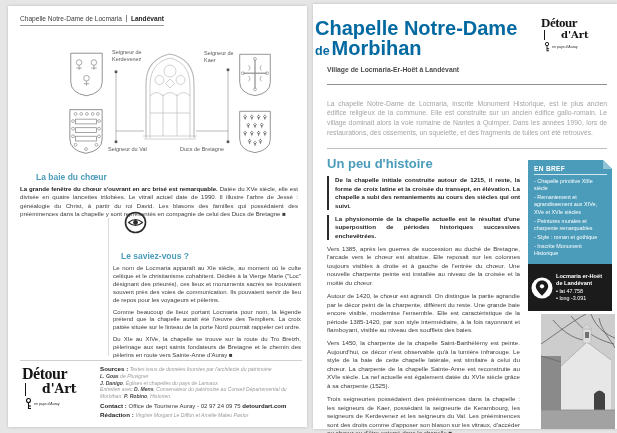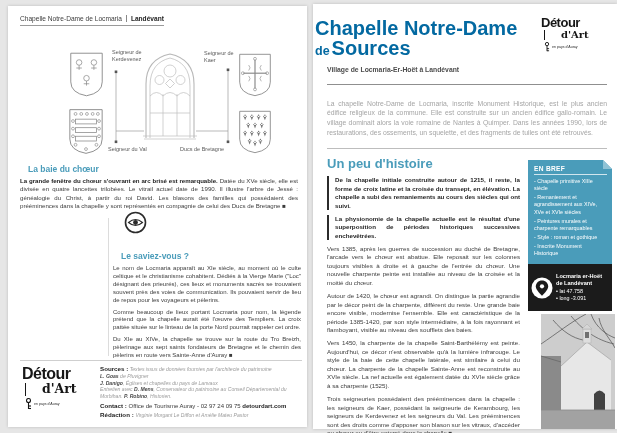--- a/index.html
+++ b/index.html
@@ -19,35 +19,35 @@
     border-bottom:1px solid #9a9a9a;padding-bottom:3px;white-space:nowrap;}
   .lp-header .sep{display:inline-block;width:0;height:7px;border-left:1px solid #888;
     margin:0 4px;vertical-align:-1px;}
   .lp-header b{color:#1e1e1e;}
 
   .diagram{position:absolute;left:0;top:28px;width:299px;height:135px;}
   .diagram svg{position:absolute;}
   .dg-label{position:absolute;font-size:5.5px;color:#5a5a5a;line-height:1.25;}
 
   .baie{position:absolute;left:12px;top:150px;width:278px;}
-  .h-blue{color:#4a9cba;font-weight:bold;margin:8px;}
+  .h-blue{color:#4a9cba;font-weight:bold;margin:16px;}
   .baie h3{font-size:8.5px;margin-bottom:3px;}
   .body-txt{font-size:6.1px;line-height:1.36;color:#3d3d3d;text-align:justify;margin:0;}
   .baie .body-txt b{color:#222;}
 
   .saviez-rule{position:absolute;left:100px;top:212px;width:1px;height:138px;background:#dcdcdc;}
   .eye-wrap{position:absolute;left:116px;top:205px;width:23px;height:23px;}
   .saviez{position:absolute;left:105px;top:229px;width:188px;}
   .saviez h3{font-size:8.5px;margin:16px 0 4px 8px;}
   .saviez p{font-size:6px;line-height:1.32;color:#3d3d3d;text-align:justify;margin:0 0 4px 0;}
 
   .lp-hr{position:absolute;left:12px;top:354px;width:282px;height:1px;background:#cfcfcf;}
 
   .lp-logo{position:absolute;left:14px;top:360px;width:78px;color:#161616;}
-  .logo-l1{font-family:Liberation Sans, sans-serif;font-weight:bold;
+  .logo-l1{font-family:Liberation Serif, serif;font-weight:bold;
     font-size:16px;line-height:1;letter-spacing:-.5px;}
   .logo-l2row{display:flex;align-items:flex-end;margin-left:3px;border-left:1.5px solid #161616;
     padding-left:16px;margin-top:1px;}
   .logo-l2{font-family:"DejaVu Serif","Liberation Serif",serif;font-weight:bold;
     font-size:12.5px;line-height:1;}
   .logo-tagrow{display:flex;align-items:center;gap:2px;margin-left:3px;margin-top:2px;}
   .logo-tag{font-size:3.6px;color:#2a2a2a;}
 
   .lp-info{position:absolute;left:92px;top:359px;width:204px;}
   .info-label{font-size:6.2px;font-weight:bold;color:#1d1d1d;}
@@ -291,21 +291,21 @@
         <span class="info-label">Rédaction :</span>
         <span class="src-txt">Virginie Morgant Le Diffon et Amélie Mateu Pastor</span>
       </div>
     </div>
   </div>
 
   <div class="page page-right">
 
     <div class="rp-title">
       <div class="rp-t1">Chapelle Notre-Dame</div>
-      <div><span class="rp-de">de</span><span class="rp-t2">Sources</span></div>
+      <div><span class="rp-de">de</span><span class="rp-t2">Morbihan</span></div>
     </div>
     <div class="rp-subtitle">Village de Locmaria-Er-Hoët à Landévant</div>
 
     <div class="rp-logo">
       <div class="logo-l1">Détour</div>
       <div class="logo-l2row">
         <div class="logo-l2">d'Art</div>
       </div>
       <div class="logo-tagrow">
         <span class="icon-block">

